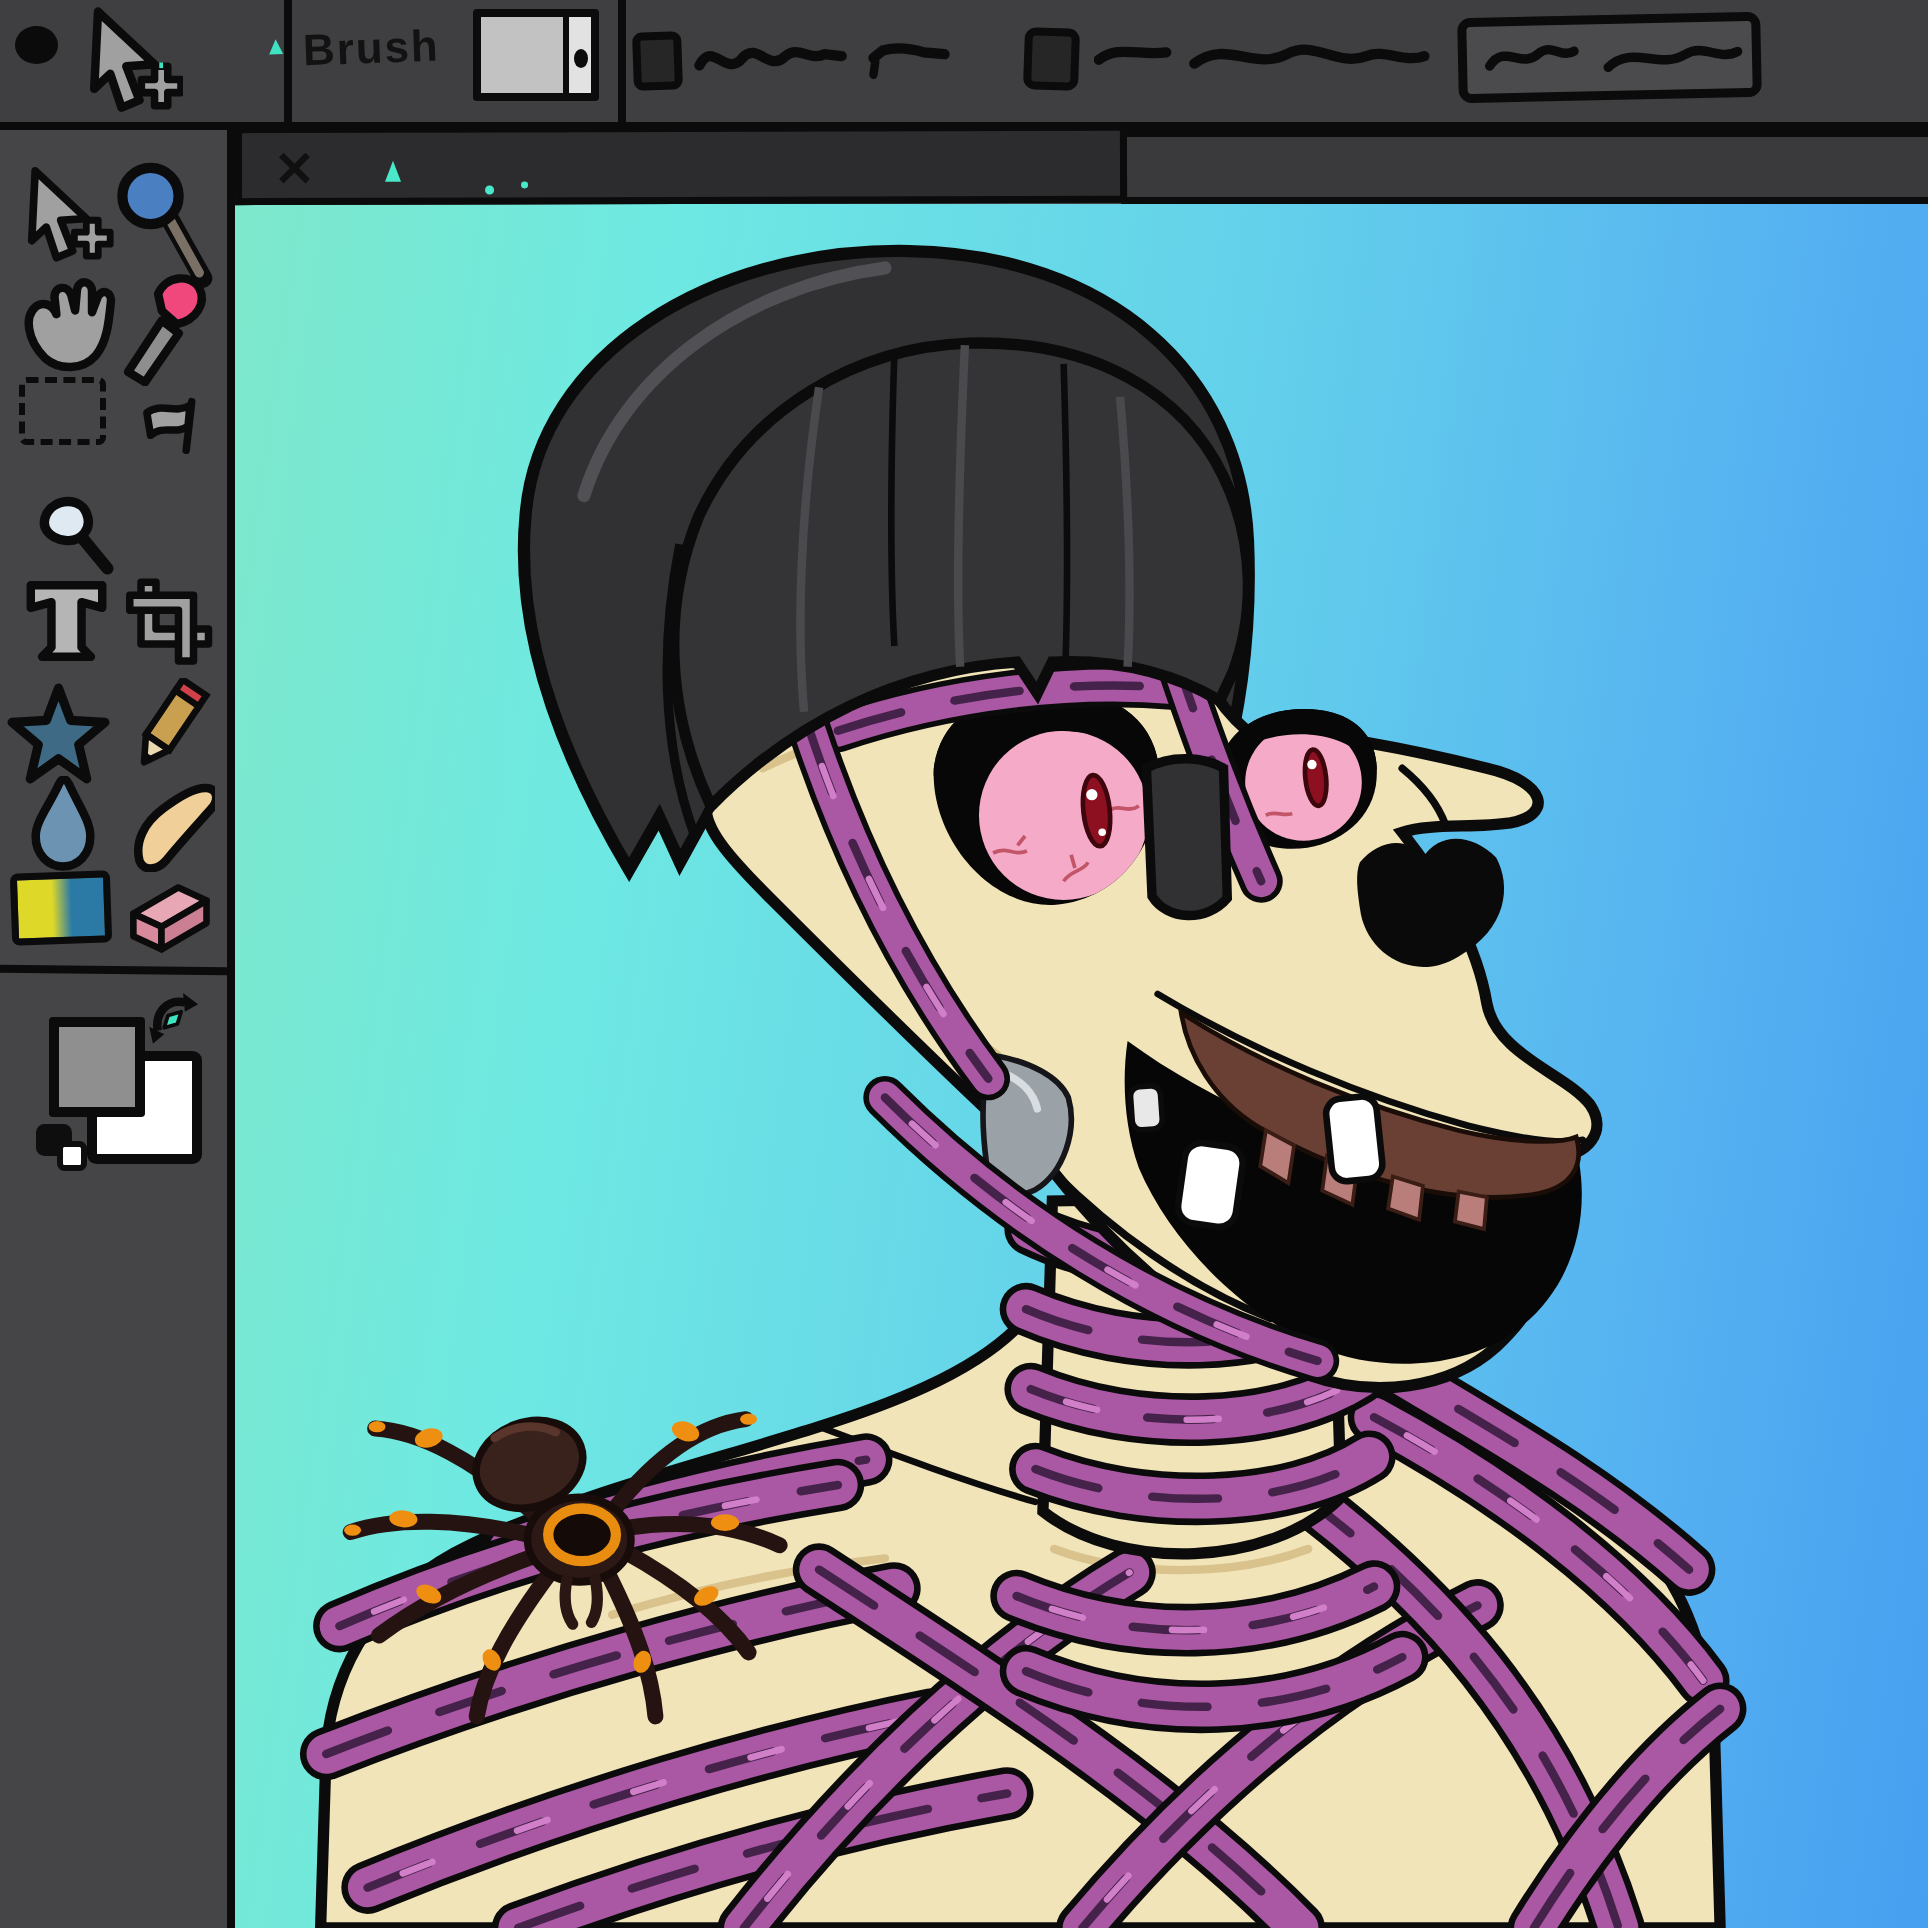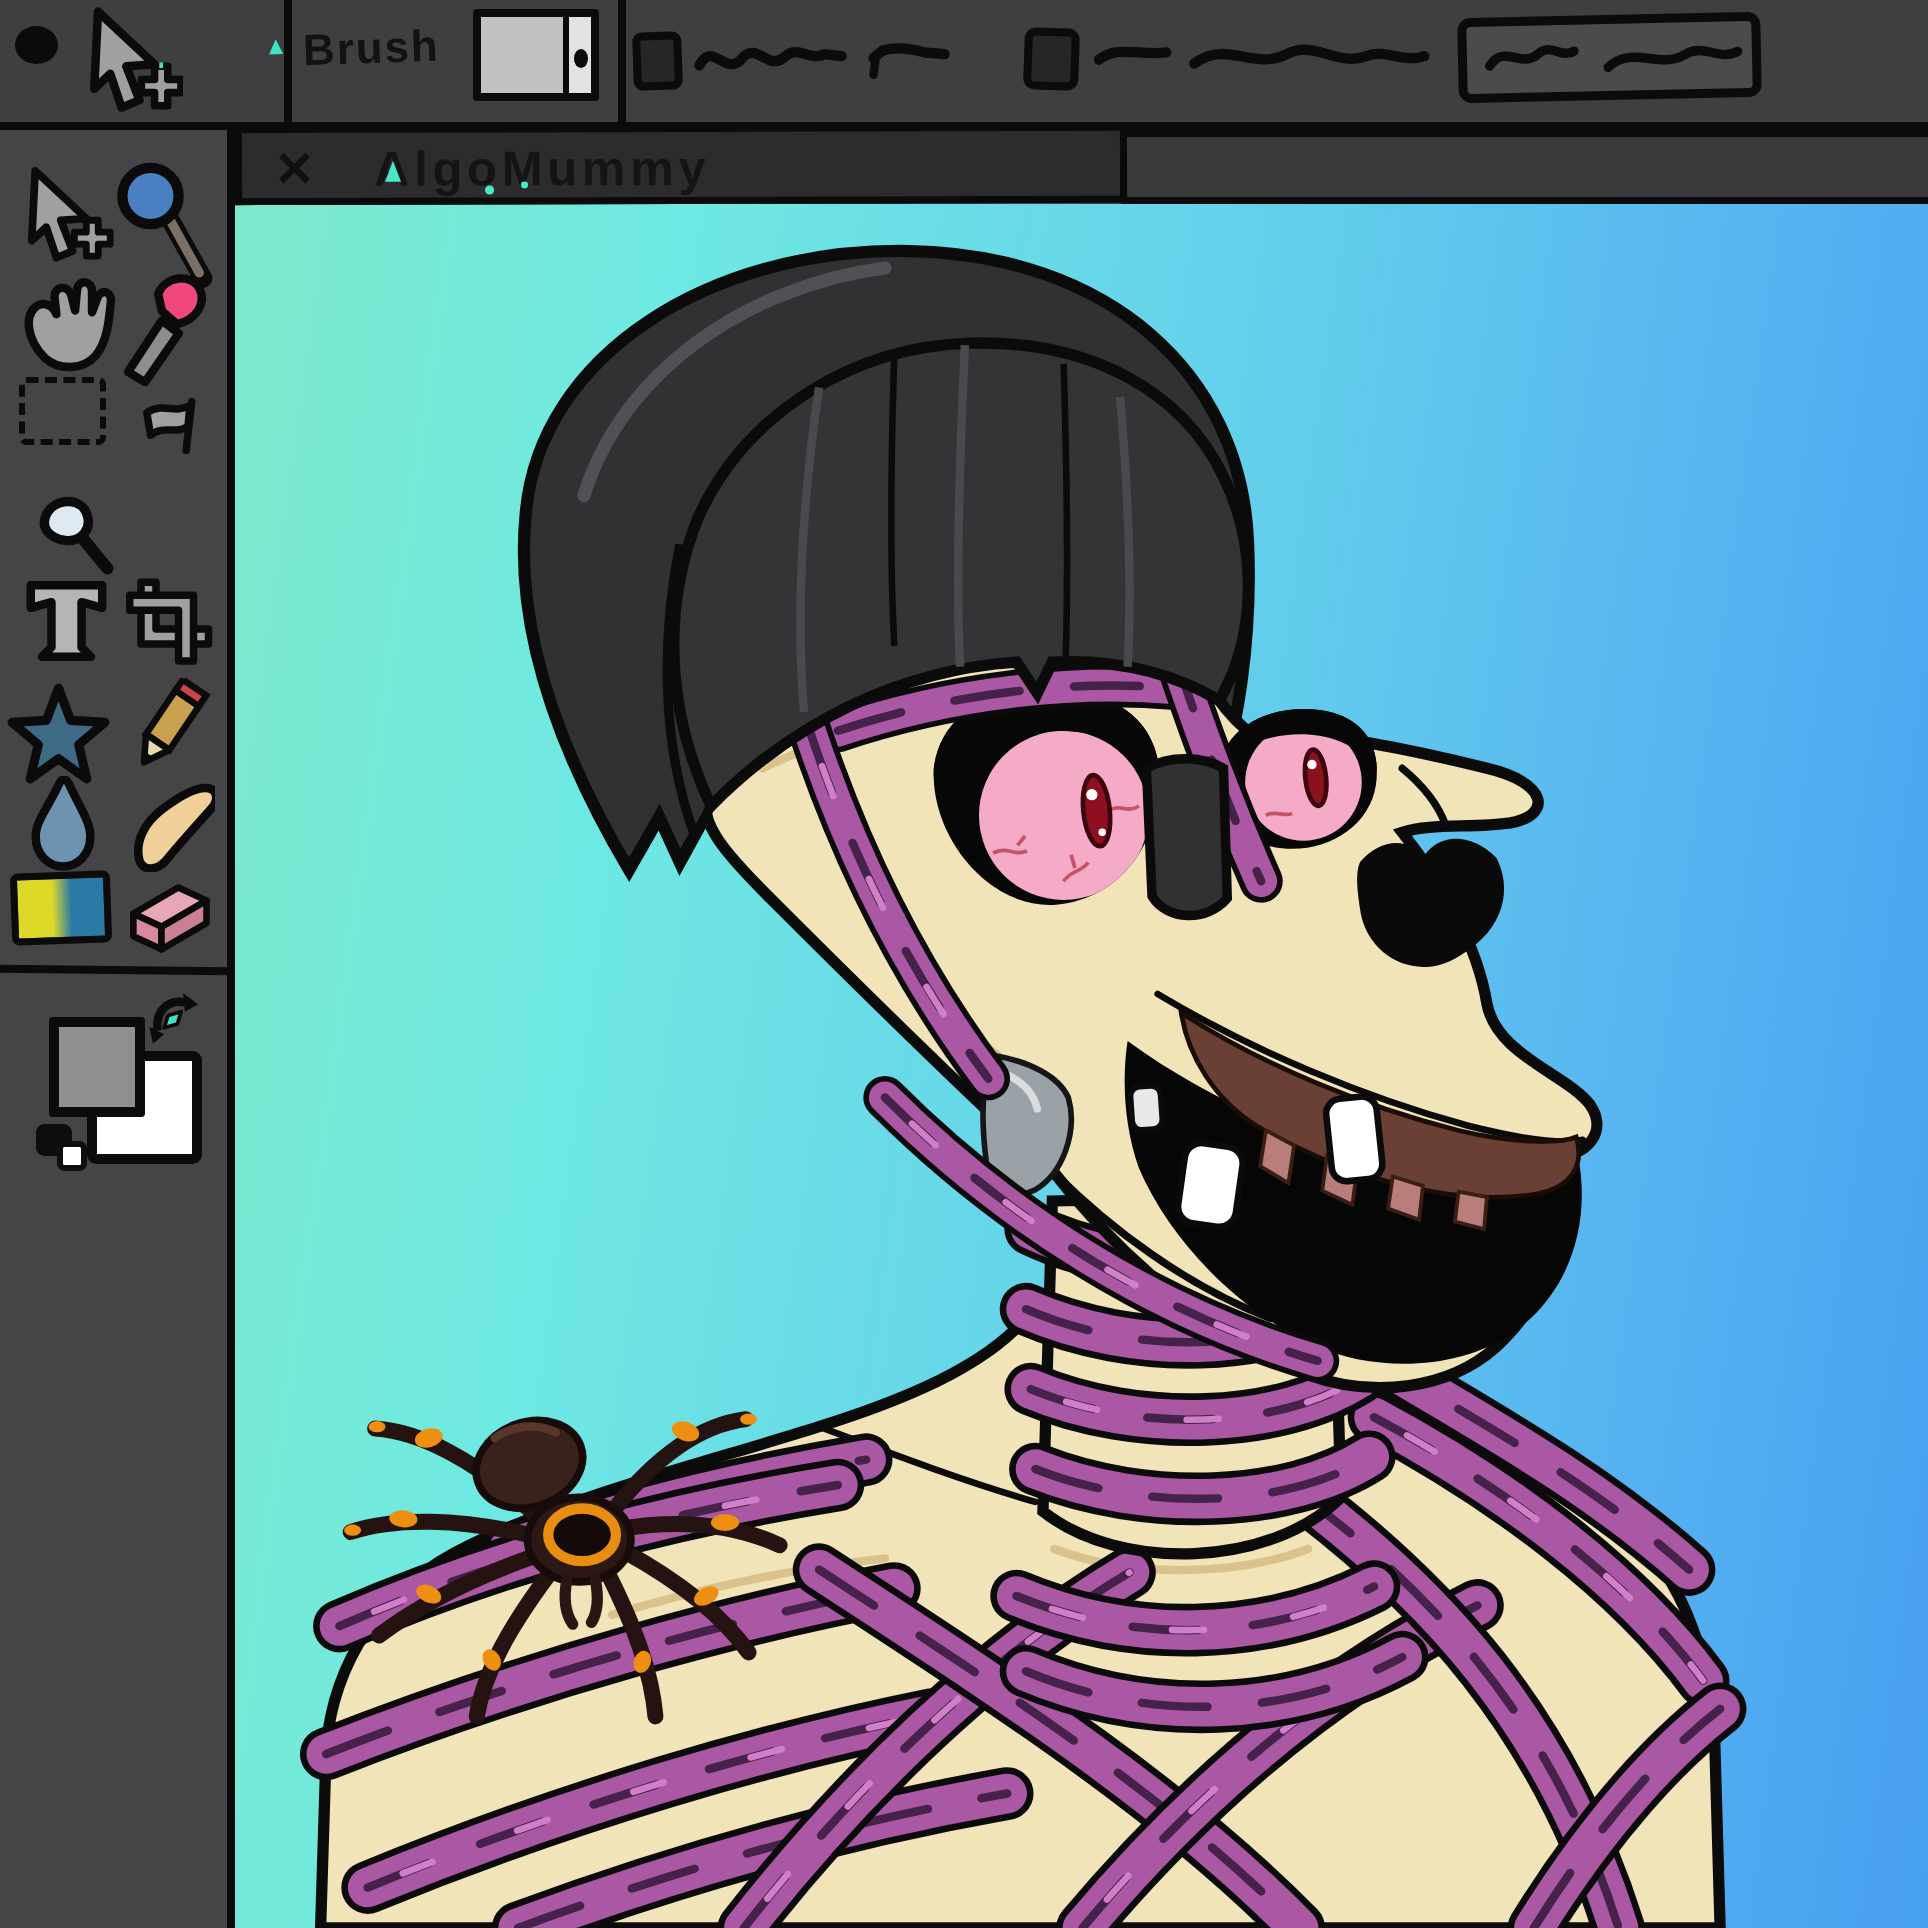--- a/index.html
+++ b/index.html
@@ -104,21 +104,20 @@
       <svg width="282" height="66" viewBox="0 0 300 70">
         <path class="ink" stroke-width="10" d="M 24,42 C 40,18 58,46 76,30 C 90,18 100,36 114,28"></path>
         <path class="ink" stroke-width="10" d="M 150,46 C 176,22 204,50 232,34 C 252,22 268,42 288,32"></path>
       </svg>
     </div>
   </div>
 
   <div class="tabrow-right"></div>
   <div class="doc-tab">
     <span class="doc-close">✕</span>
-    <span class="doc-title">AlgoMummy</span>
     <span class="ta ta-tri"></span>
     <span class="ta ta-dot1"></span>
     <span class="ta ta-dot2"></span>
   </div>
 
   <div class="sidebar">
 
     <button class="tool" style="left:15px;top:34px;">
       <svg width="100" height="104" viewBox="0 0 110 122">
         <path d="M 20,8 L 80,64 L 50,66 L 64,102 L 45,110 L 33,74 L 16,90 Z" fill="#a0a0a0" stroke="#0b0b0b" stroke-width="9" stroke-linejoin="round"></path>

